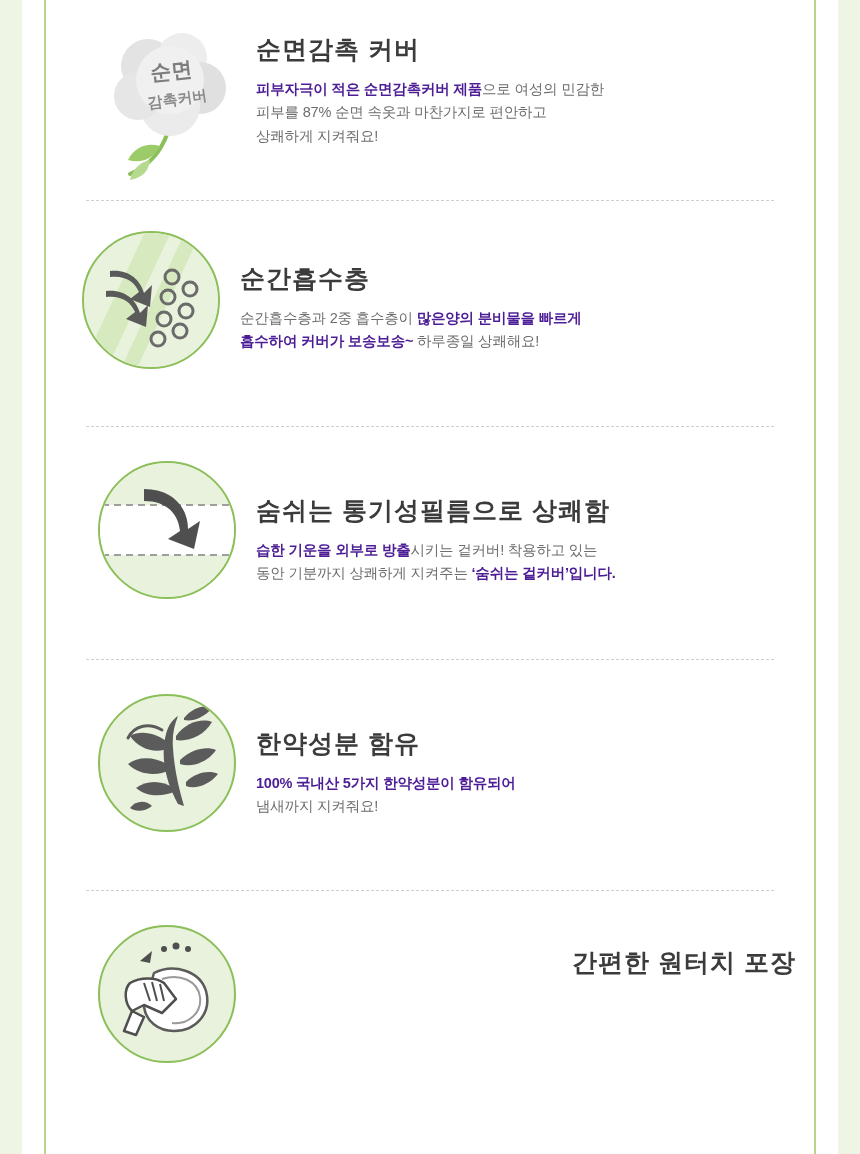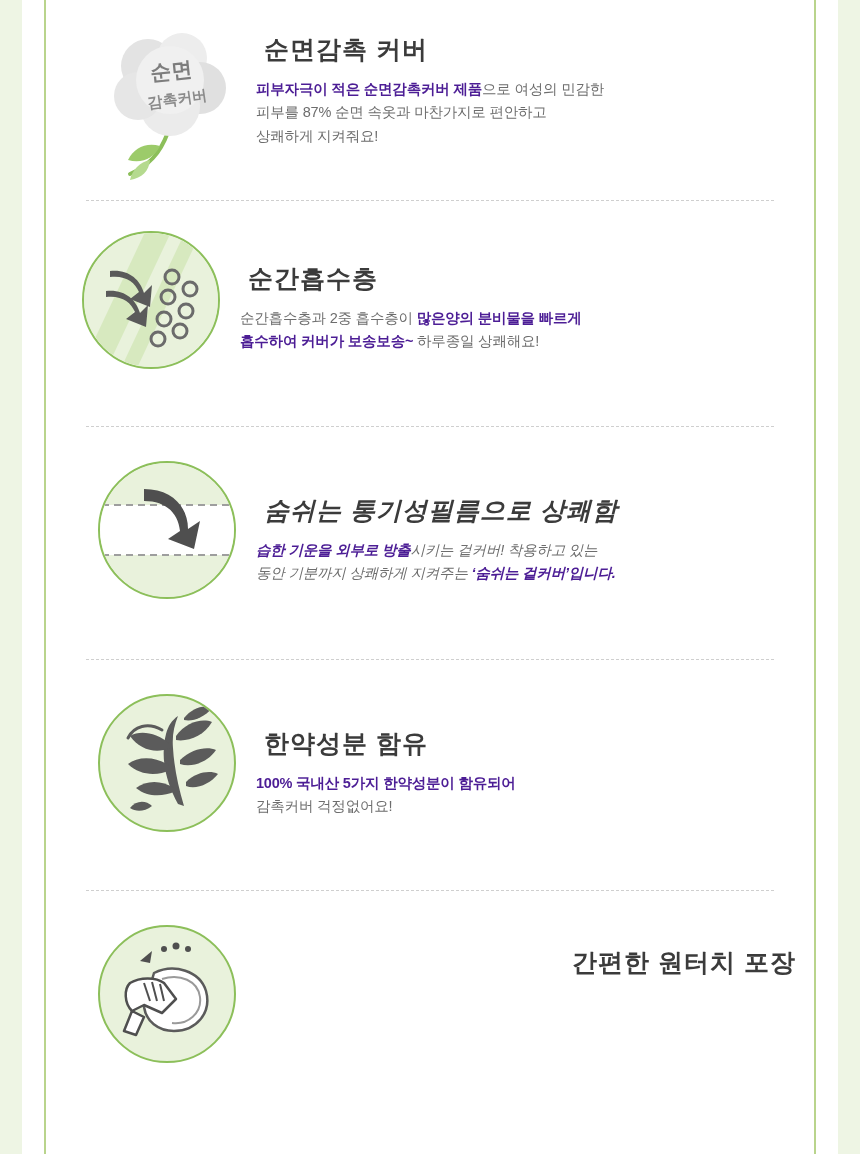--- a/index.html
+++ b/index.html
@@ -84,21 +84,21 @@
     flex: 1 1 auto;
     padding-top: 22px;
   }
 
   .f-title {
     font-family: "Liberation Sans", sans-serif;
     font-size: 25px;
     font-weight: bold;
     color: #3b3b3b;
     letter-spacing: 1px;
-    margin: 0 0 14px 8px;
+    margin: 0 0 14px 0;
     line-height: 1.1;
   }
 
   .f-body {
     font-size: 14.5px;
     color: #6d6d6d;
     line-height: 1.65;
     margin: 0;
     letter-spacing: -0.2px;
   }
@@ -226,21 +226,21 @@
               <path d="M104 42 C 120 50, 120 84, 104 92" fill="#ffffff"></path>
 
               <line x1="-10" y1="42" x2="144" y2="42" stroke="#9e9e9e" stroke-width="2" stroke-dasharray="7 5"></line>
               <line x1="-10" y1="92" x2="144" y2="92" stroke="#9e9e9e" stroke-width="2" stroke-dasharray="7 5"></line>
 
               <path d="M44 26 C 72 26, 88 44, 88 66 L 100 58 L 94 86 L 68 76 L 80 68 C 78 50, 66 38, 44 38 Z" fill="#4f4f4f"></path>
             </g>
           </svg>
         </div>
       </div>
-      <div class="texts" style="padding-top:44px;font-style:italic;">
+      <div class="texts" style="padding-top:44px;">
         <h3 class="f-title">숨쉬는 통기성필름으로 상쾌함</h3>
         <p class="f-body">
           <span class="green">습한 기운을 외부로 방출</span><span>시키는 겉커버! 착용하고 있는</span><br>
           <span>동안 기분까지 상쾌하게 지켜주는 </span><span class="green">‘숨쉬는 겉커버’입니다.</span>
         </p>
       </div>
     </div>
 
     <div class="divider"></div>
 
@@ -260,21 +260,21 @@
               <path d="M52 110 C 44 116, 36 116, 30 112 C 36 104, 46 104, 52 110 Z"></path>
             </g>
             <path d="M62 34 C 48 26, 34 30, 28 42" stroke="#5b5b5b" stroke-width="3" fill="none" stroke-linecap="round"></path>
           </svg>
         </div>
       </div>
       <div class="texts" style="padding-top:44px;">
         <h3 class="f-title">한약성분 함유</h3>
         <p class="f-body">
           <span class="green">100% 국내산 5가지 한약성분이 함유되어</span><br>
-          <span>감촉커버 걱정없어요!</span>
+          <span>냄새까지 지켜줘요!</span>
         </p>
       </div>
     </div>
 
     <div class="divider"></div>
 
     <div class="feature" style="height:200px;padding-top:26px;text-align:right;">
       <div class="icon-wrap">
         <div class="circle">
           <svg width="134" height="134" viewBox="0 0 134 134">

